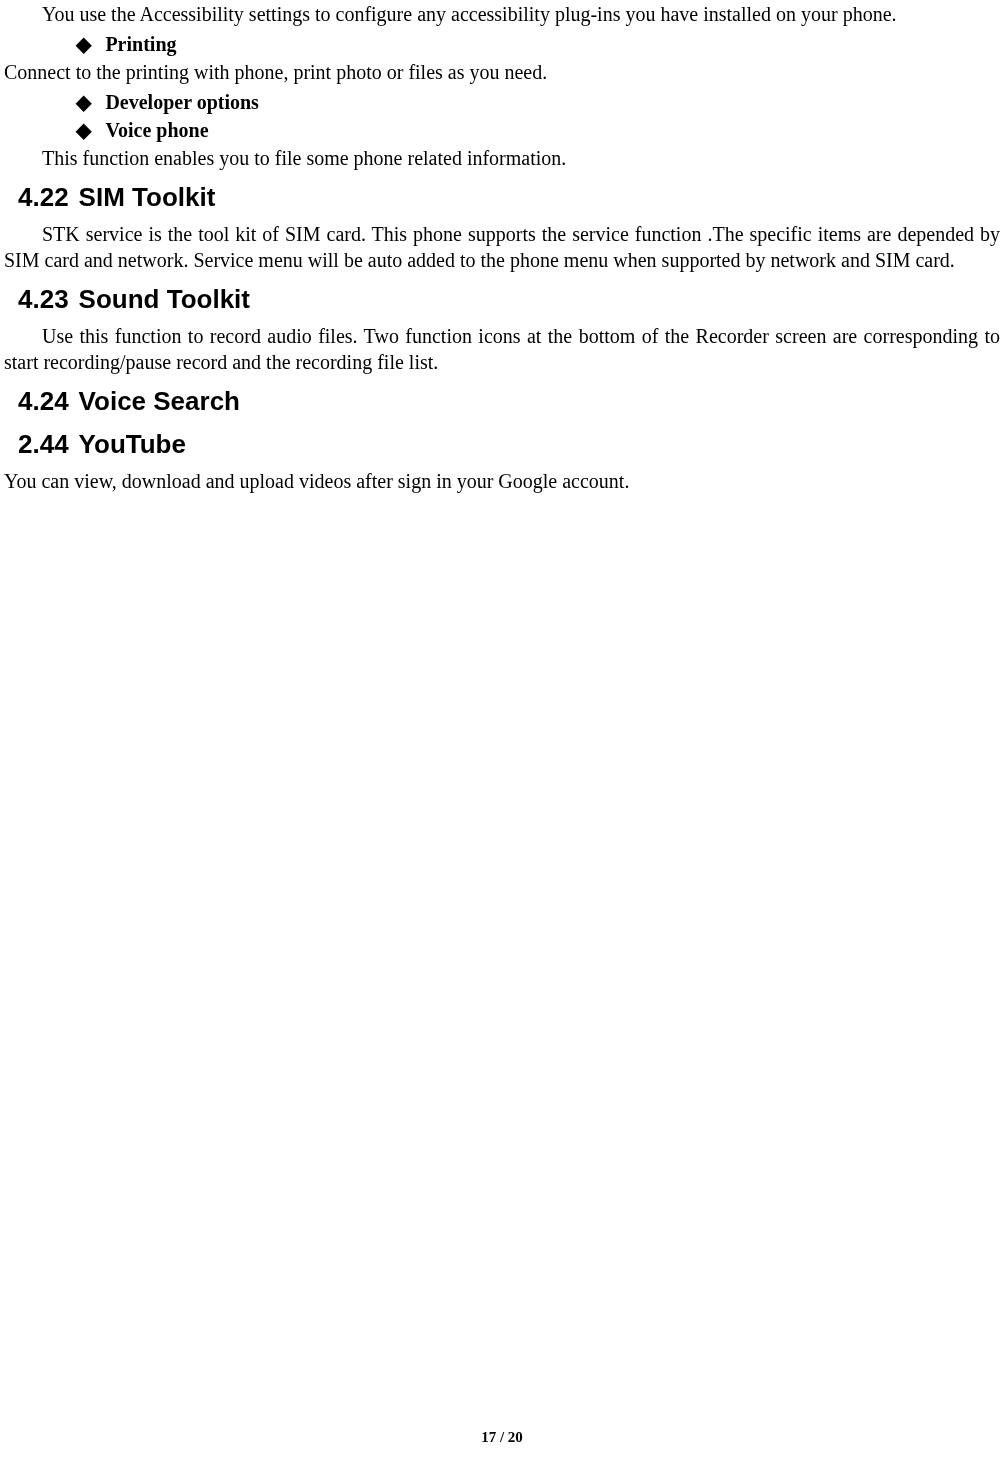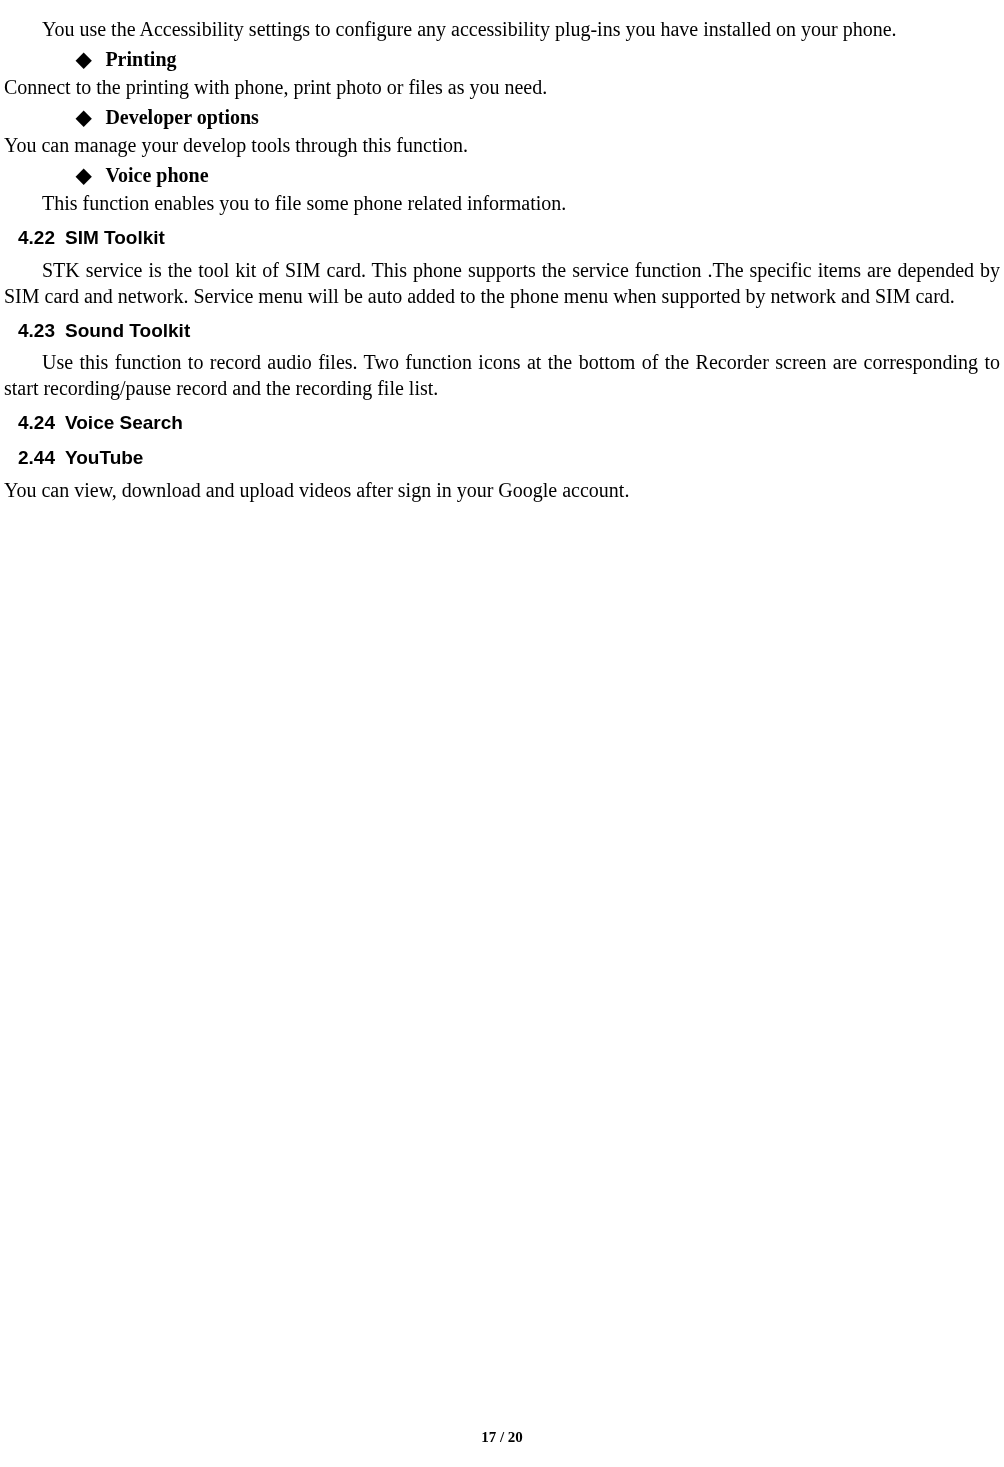--- a/index.html
+++ b/index.html
@@ -9,21 +9,21 @@
       font-size: 20px;
       line-height: 1.3;
       color: #000;
       width: 1004px;
       height: 1467px;
       box-sizing: border-box;
       position: relative;
       background: #fff;
     }
     .page {
-      padding: 16px 4px 0 4px;
+      padding: 1px 4px 0 4px;
     }
     .para {
       text-align: justify;
       margin: 0 0 4px 0;
     }
     .indent {
       text-indent: 38px;
     }
     .indent-small {
       text-indent: 38px;
@@ -38,21 +38,21 @@
       margin-right: 14px;
       font-size: 20px;
       line-height: 1;
     }
     .bullet-label {
       font-family: "Times New Roman", Times, serif;
     }
     .section-heading {
       font-family: Arial, Helvetica, sans-serif;
       font-weight: bold;
-      font-size: 19px;
+      font-size: 26px;
       margin: 10px 0 6px 14px;
     }
     .section-number {
       margin-right: 10px;
     }
     .footer {
       position: absolute;
       bottom: 20px;
       width: 100%;
       text-align: center;
@@ -71,21 +71,20 @@
   <div class="bullet-item">
     <span class="bullet-marker">◆</span>
     <span class="bullet-label">Printing</span>
   </div>
   <p class="para">Connect to the printing with phone, print photo or files as you need.</p>
 
   <div class="bullet-item">
     <span class="bullet-marker">◆</span>
     <span class="bullet-label">Developer options</span>
   </div>
-  <p class="para">You can manage your develop tools through this function.</p>
 
   <div class="bullet-item">
     <span class="bullet-marker">◆</span>
     <span class="bullet-label">Voice phone</span>
   </div>
   <p class="para indent-small">This function enables you to file some phone related information.</p>
 
   <div class="section-heading">
     <span class="section-number">4.22</span><span>SIM Toolkit</span>
   </div>

